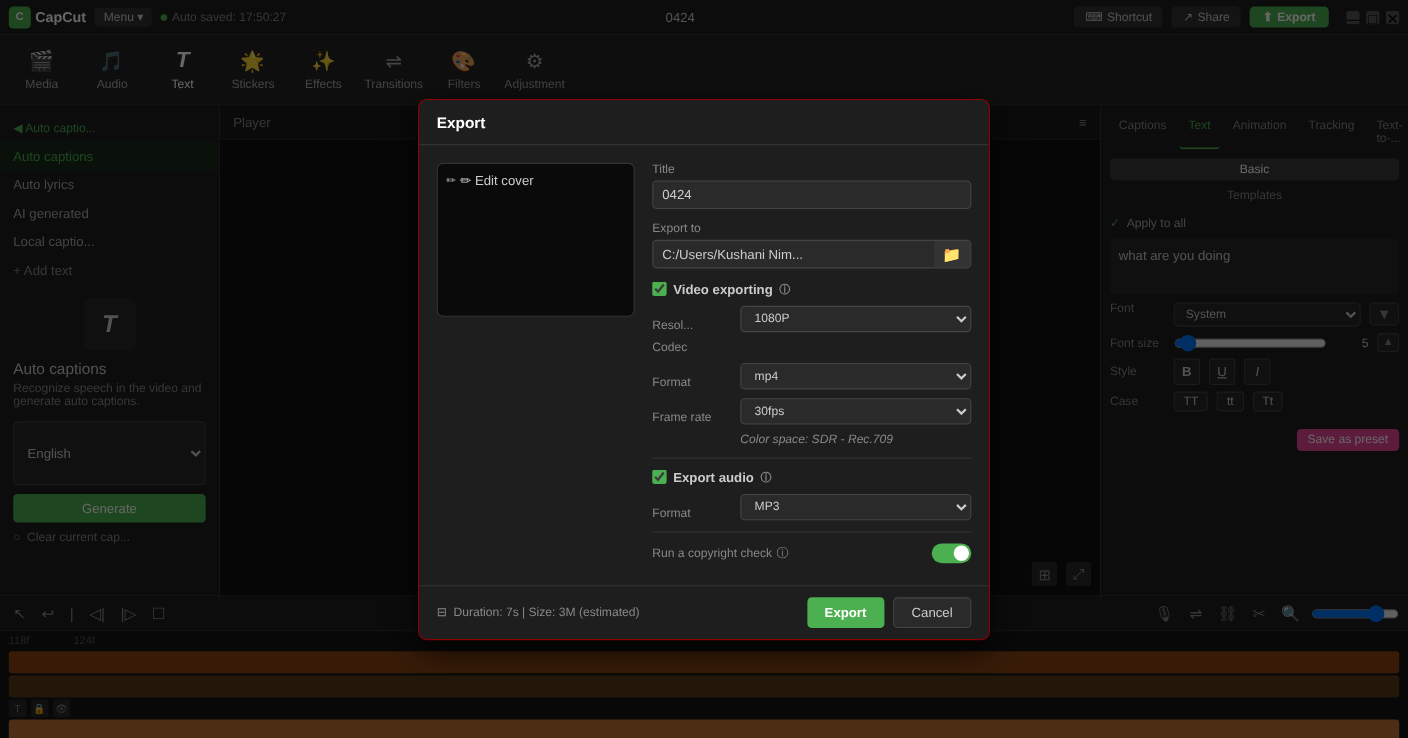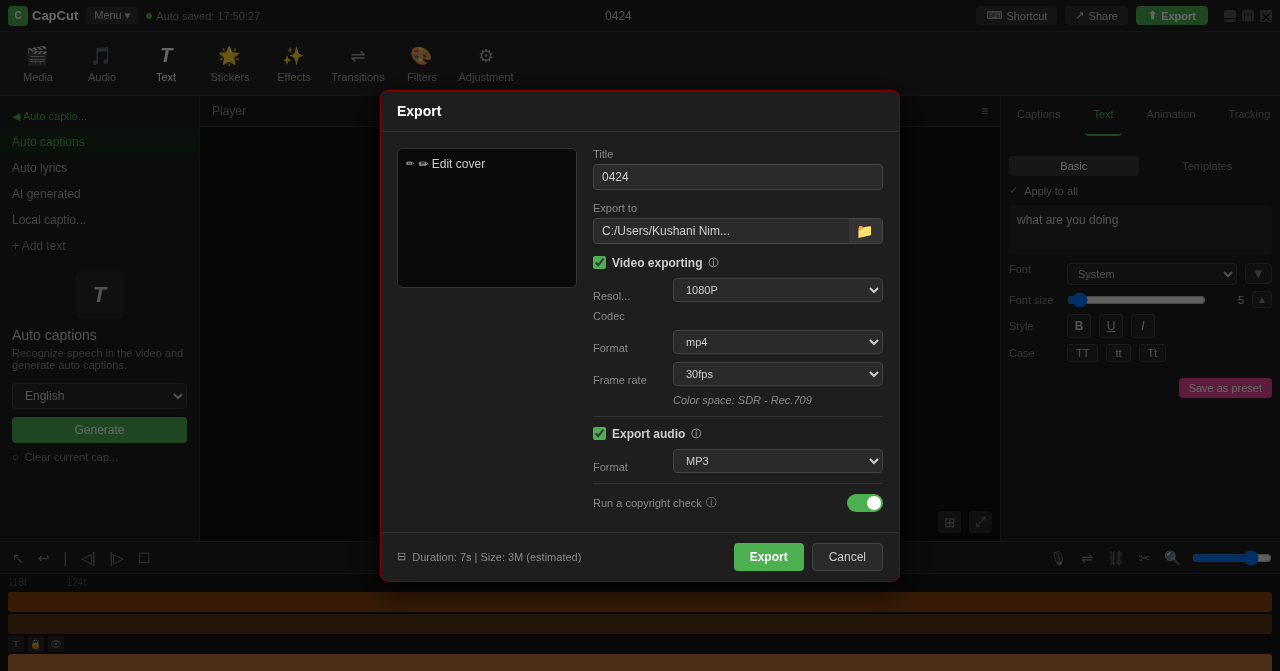--- a/index.html
+++ b/index.html
@@ -123,24 +123,24 @@
     }
 
     
     .right-panel {
       width: 280px;
       background: #1e1e1e;
       border-left: 1px solid #333;
       flex-shrink: 0;
       padding: 8px;
     }
-    .right-tabs { display: flex; gap: 17px; margin-bottom: 20px; }
+    .right-tabs { display: flex; gap: 4px; margin-bottom: 8px; }
     .right-tab { padding: 4px 8px; border-radius: 4px; cursor: pointer; color: #888; font-size: 11px; }
     .right-tab.active { color: #4CAF50; }
-    .basic-templates { display: flex; gap: 4px; margin-bottom: 8px; }
+    .basic-templates { display: flex; gap: 4px; margin-bottom: 8px; flex-direction: column; }
     .tab-pill { flex: 1; text-align: center; padding: 4px; border-radius: 4px; cursor: pointer; font-size: 11px; }
     .tab-pill.active { background: #3a3a3a; color: #fff; }
     .tab-pill.inactive { color: #888; }
     .apply-all { display: flex; align-items: center; gap: 6px; margin-bottom: 8px; font-size: 11px; color: #aaa; }
     .check-green { color: #4CAF50; }
     .text-preview { background: #2a2a2a; border-radius: 4px; padding: 8px; margin-bottom: 8px; color: #ccc; font-size: 12px; min-height: 50px; }
     .font-row { display: flex; align-items: flex-start; gap: 8px; margin-bottom: 6px; }
     .font-label { color: #888; font-size: 11px; width: 50px; }
     .font-select { flex: 1; background: #2a2a2a; border: 1px solid #444; color: #ccc; padding: 3px 6px; border-radius: 4px; font-size: 11px; }
     .font-size-row { display: flex; align-items: center; gap: 8px; margin-bottom: 6px; }
@@ -193,21 +193,21 @@
       gap: 40px;
     }
 
     
     .auto-caption-area {
       padding: 12px;
       color: #888;
     }
     .auto-caption-title { font-size: 14px; color: #ccc; margin-bottom: 4px; }
     .auto-caption-desc { font-size: 11px; color: #888; margin-bottom: 12px; }
-    .lang-select { background: #2a2a2a; border: 1px solid #444; color: #ccc; padding: 4px 8px; border-radius: 4px; margin-bottom: 8px; width: 100%; font-size: 12px; }
+    .lang-select { background: #2a2a2a; border: 1px solid #444; color: #ccc; padding: 20px 8px; border-radius: 4px; margin-bottom: 8px; width: 100%; font-size: 12px; }
     .generate-btn { background: #4CAF50; color: #fff; border: none; padding: 6px 16px; border-radius: 4px; cursor: pointer; font-size: 12px; width: 100%; }
     .clear-btn { display: flex; align-items: center; gap: 6px; color: #888; font-size: 11px; cursor: pointer; margin-top: 8px; }
 
     
     .modal-overlay {
       position: fixed;
       top: 0; left: 0; right: 0; bottom: 0;
       background: rgba(0,0,0,0.6);
       display: flex;
       align-items: center;

